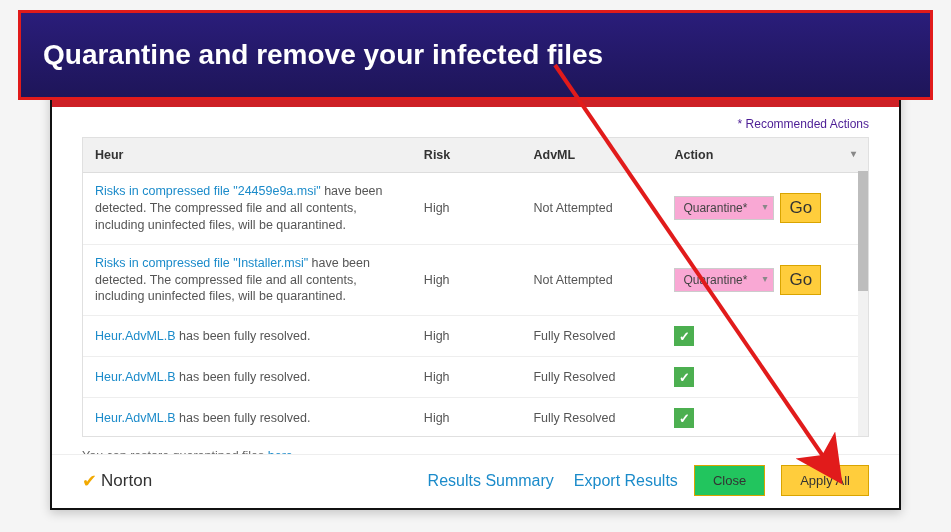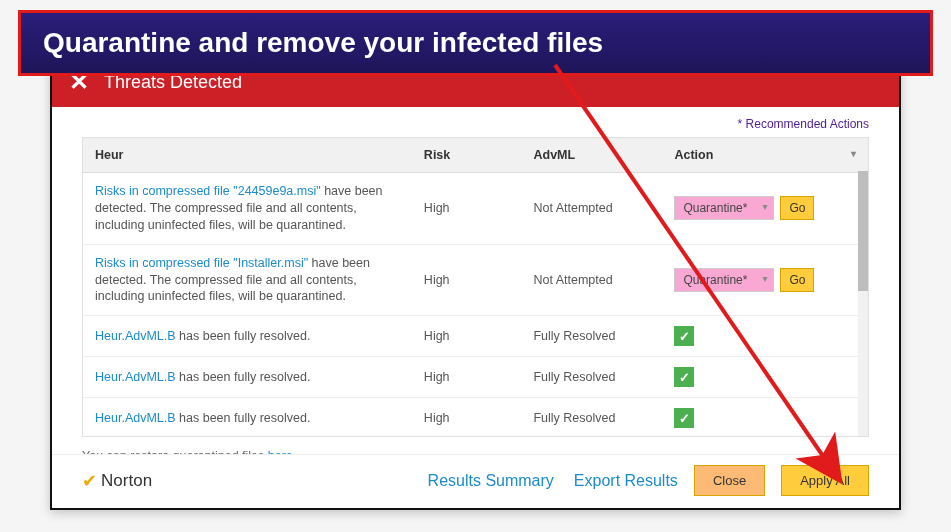--- a/index.html
+++ b/index.html
@@ -14,21 +14,21 @@
     .callout {
       position: absolute;
       top: 10px;
       left: 18px;
       right: 18px;
       background: linear-gradient(180deg, #2a1d7a 0%, #1e1559 100%);
       border: 3px solid #e11b1b;
       color: #fff;
       font-size: 28px;
       font-weight: 700;
-      padding: 14px 22px;
+      padding: 26px 22px;
       z-index: 50;
       text-align: left;
     }
     .window {
       position: absolute;
       top: 55px;
       left: 50px;
       width: 851px;
       height: 455px;
       background: #fff;
@@ -123,21 +123,21 @@
       position: absolute;
       right: 6px;
       top: 4px;
       color: #888;
       font-size: 10px;
     }
     .btn-go {
       background: #ffcd3c;
       border: 1px solid #d9a400;
       color: #333;
-      font-size: 12px;
+      font-size: 17px;
       padding: 4px 8px;
       cursor: pointer;
     }
     .check {
       width: 20px; height: 20px;
       background: #4caf50;
       color: #fff;
       display: flex; align-items: center; justify-content: center;
       font-size: 13px;
       font-weight: bold;
@@ -179,21 +179,21 @@
       font-size: 16px;
     }
     .btn {
       border: 1px solid #d9a400;
       background: #ffcd3c;
       color: #333;
       font-size: 13px;
       padding: 7px 18px;
       cursor: pointer;
     }
-    .btn.secondary { background: #fdba74; }
+    .btn.secondary { background: #22c55e; }
     .arrow-overlay {
       position: absolute;
       top: 0; left: 0;
       width: 951px; height: 532px;
       z-index: 60;
       pointer-events: none;
     }
   </style>
 </head>
 <body>

